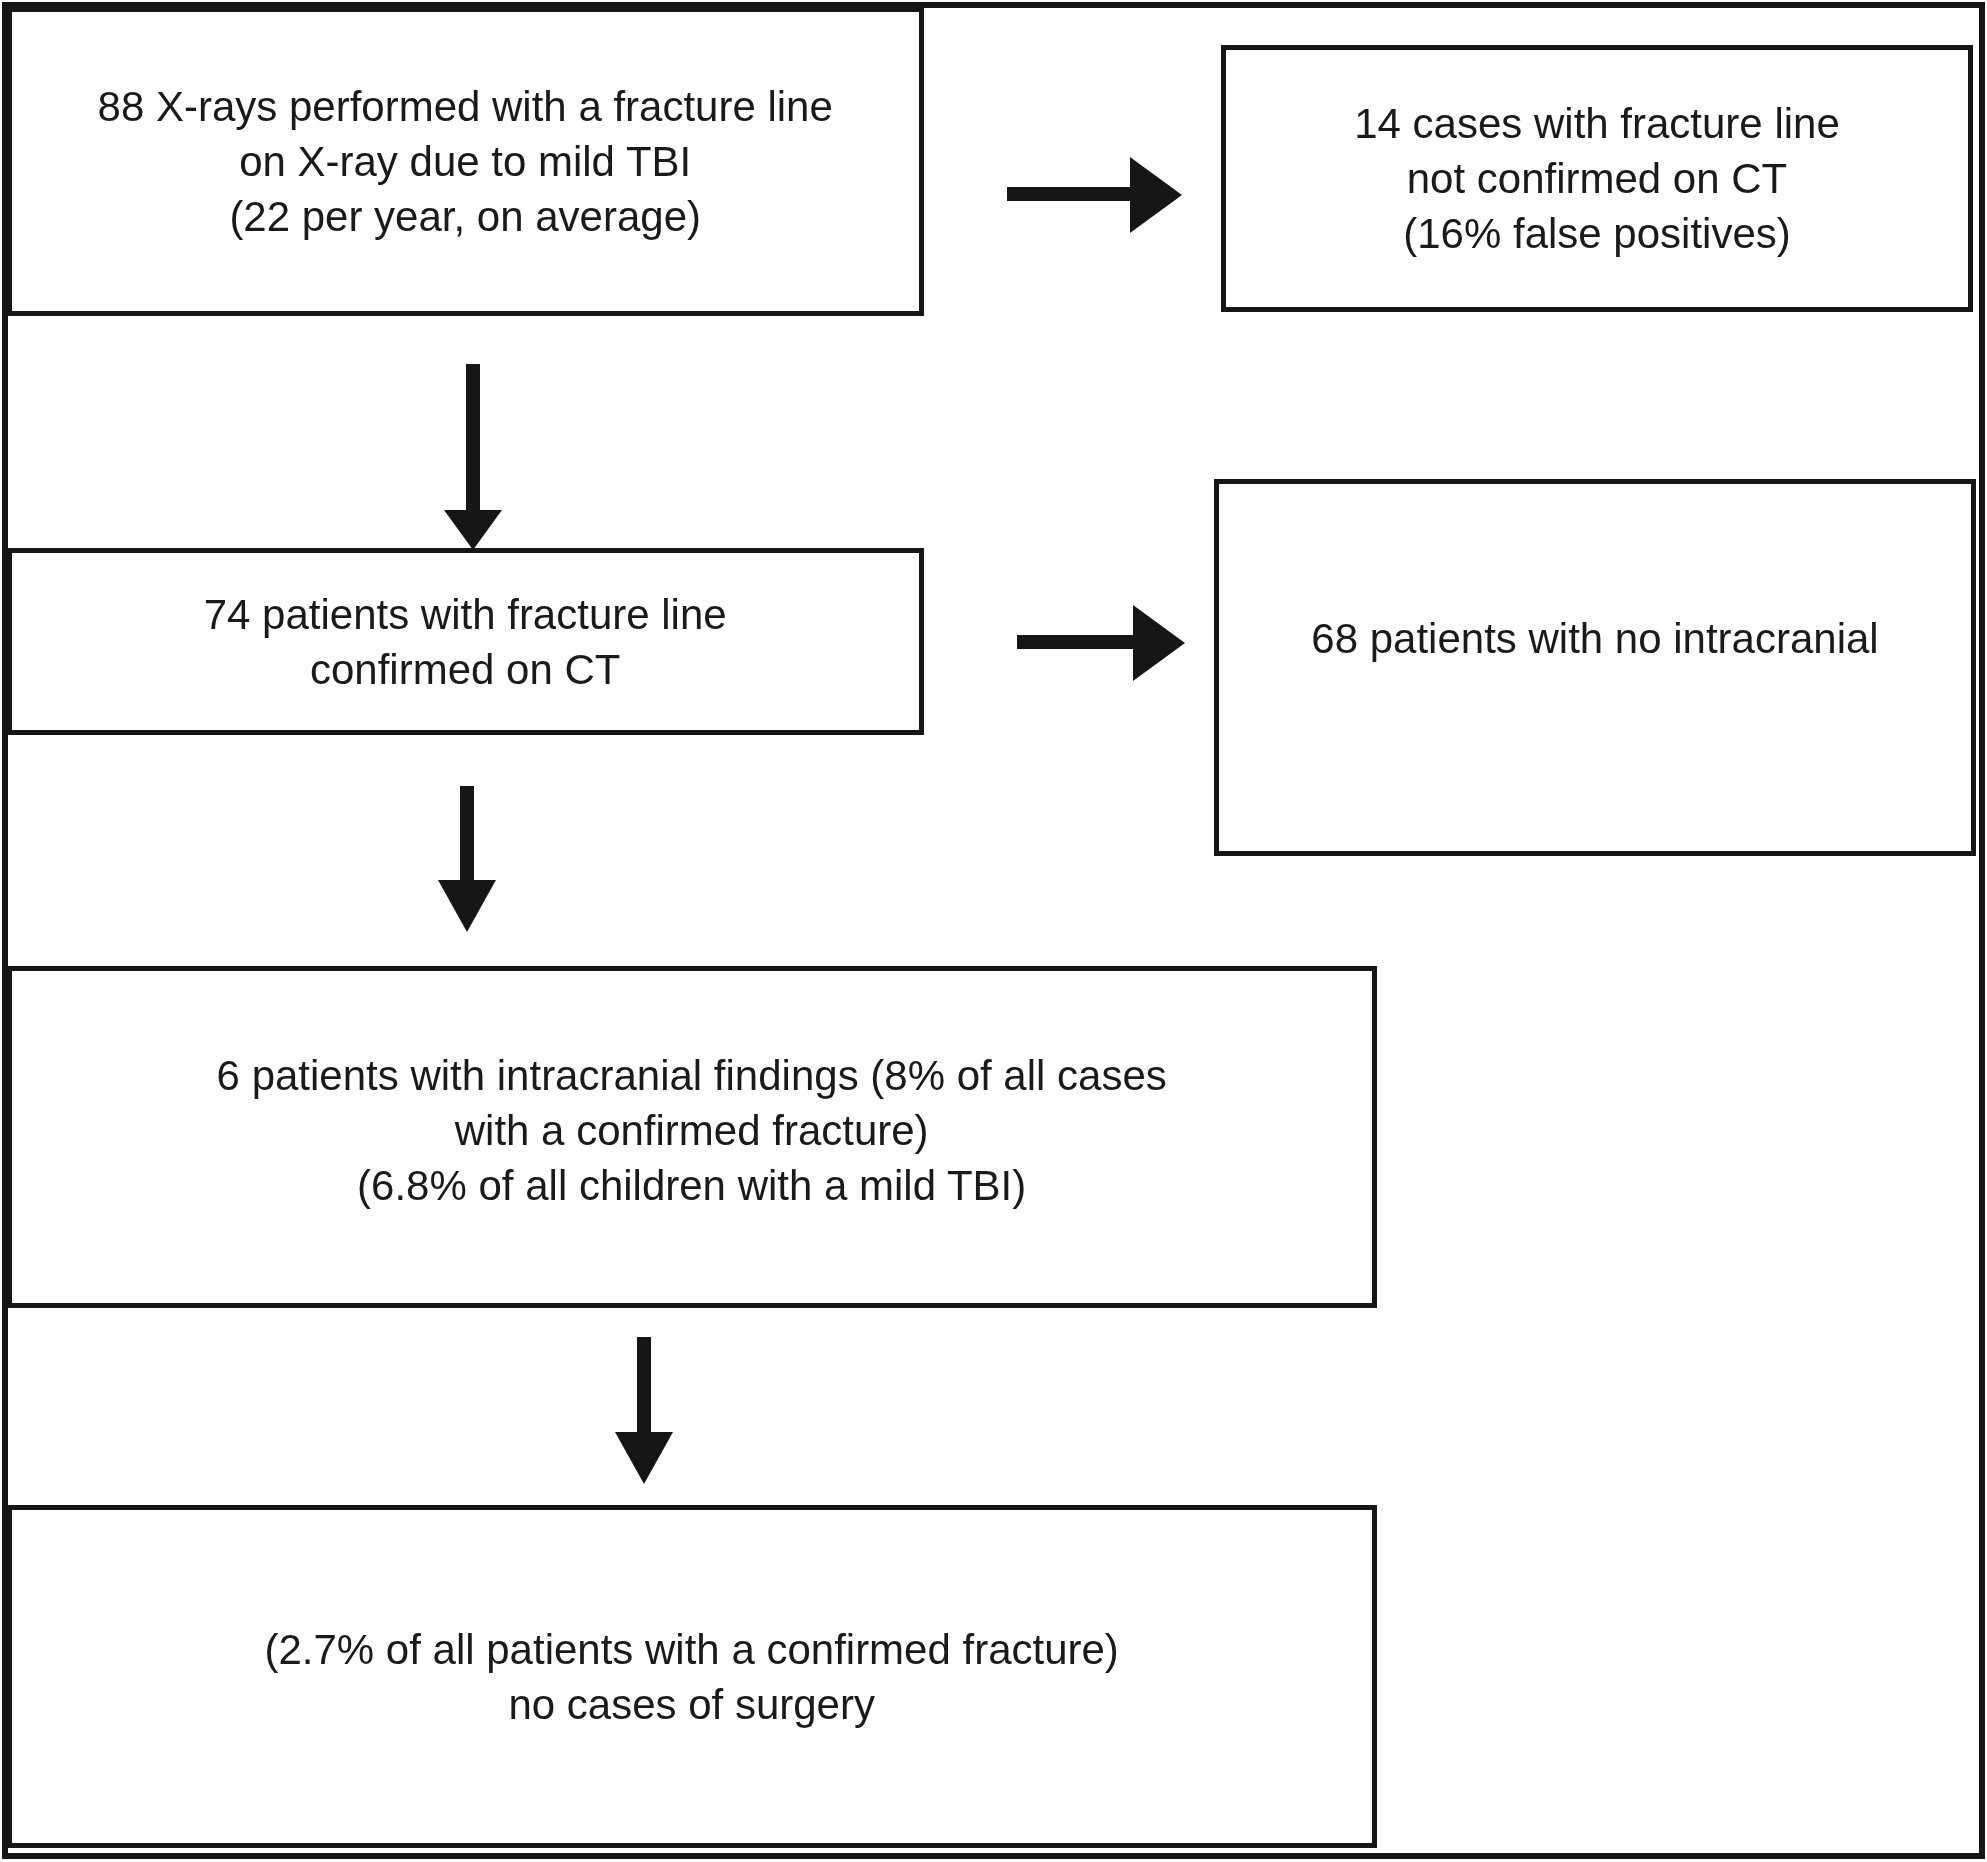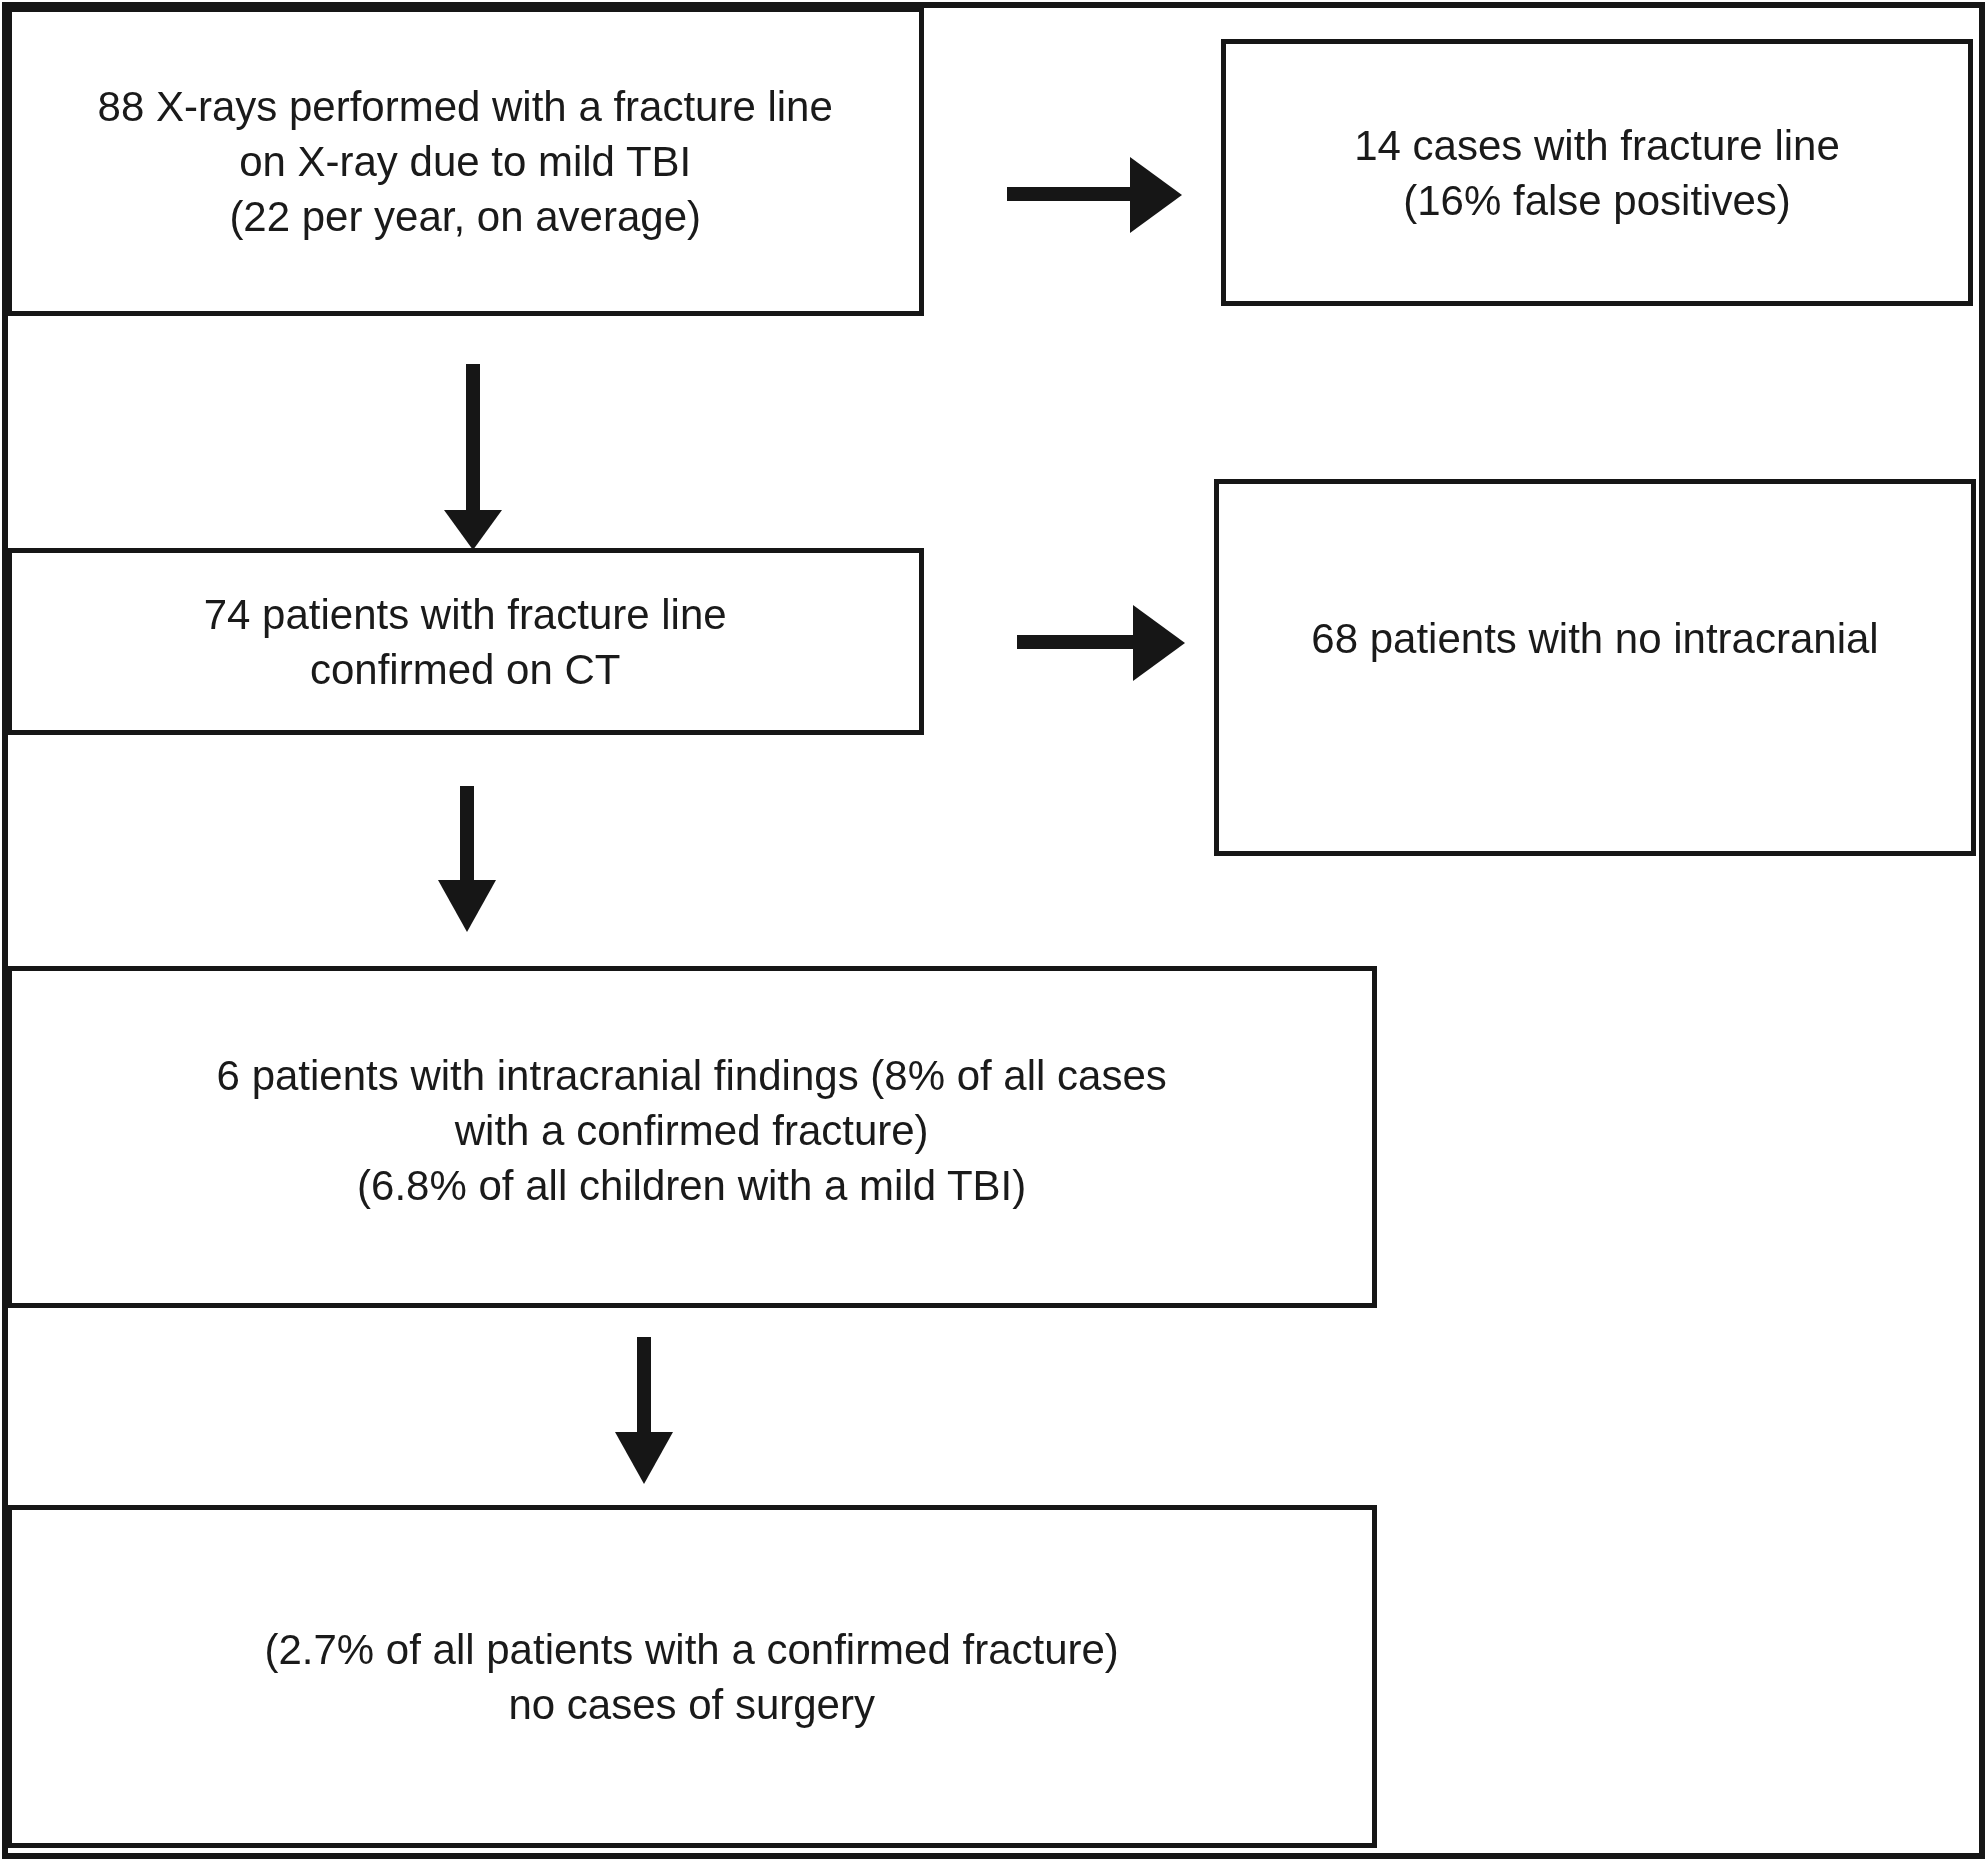--- a/index.html
+++ b/index.html
@@ -47,22 +47,23 @@
 <div id="canvas">
 
   <div class="frame"></div>
 
   <div class="fbox" style="left:6.7px;top:6.7px;width:917px;height:309px;">
     <div class="line">88 X-rays performed with a fracture line</div>
     <div class="line">on X-ray due to mild TBI</div>
     <div class="line">(22 per year, on average)</div>
   </div>
 
-  <div class="fbox" style="left:1221px;top:39px;width:752px;height:267px;">
+  <div class="fbox" style="left:1221px;top:45px;width:752px;height:267px;">
     <div class="line">14 cases with fracture line</div>
+    <div class="line">not confirmed on CT</div>
     <div class="line">(16% false positives)</div>
   </div>
 
   <div class="fbox" style="left:6.7px;top:548px;width:917px;height:187px;">
     <div class="line">74 patients with fracture line</div>
     <div class="line">confirmed on CT</div>
   </div>
 
   <div class="fbox" style="left:1214px;top:479px;width:762px;height:377px;padding-bottom:59px;">
     <div class="line">68 patients with no intracranial</div>

